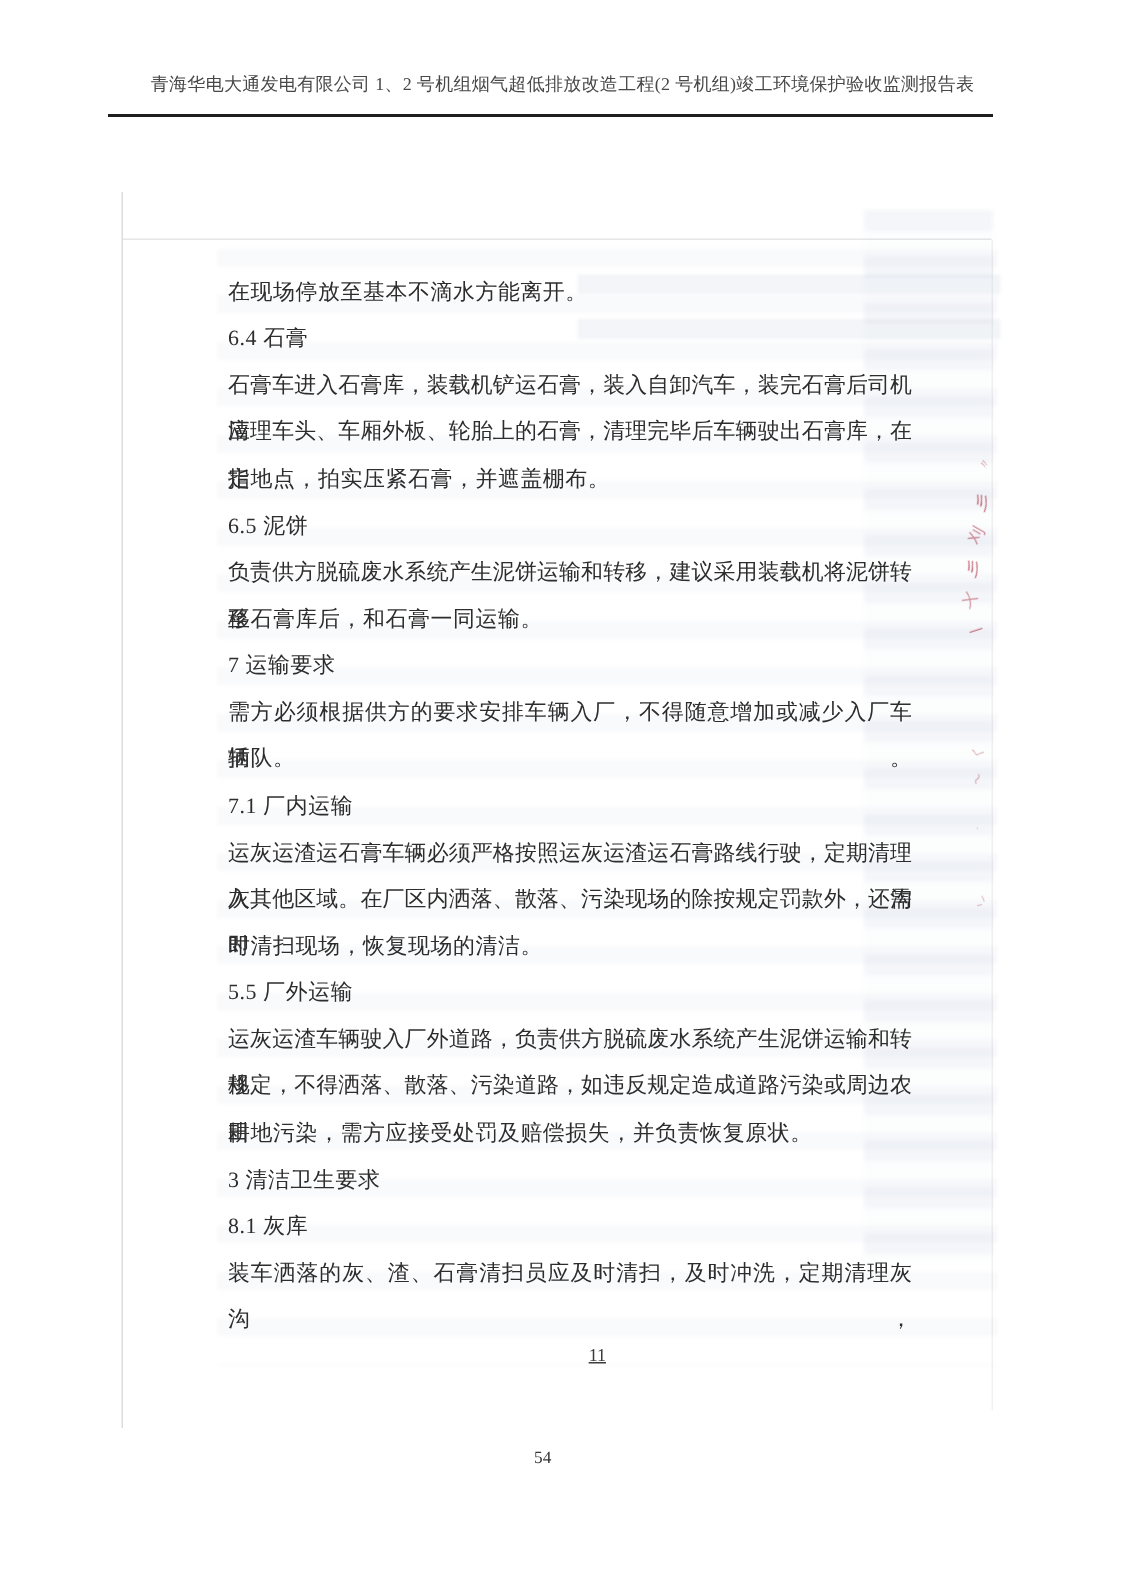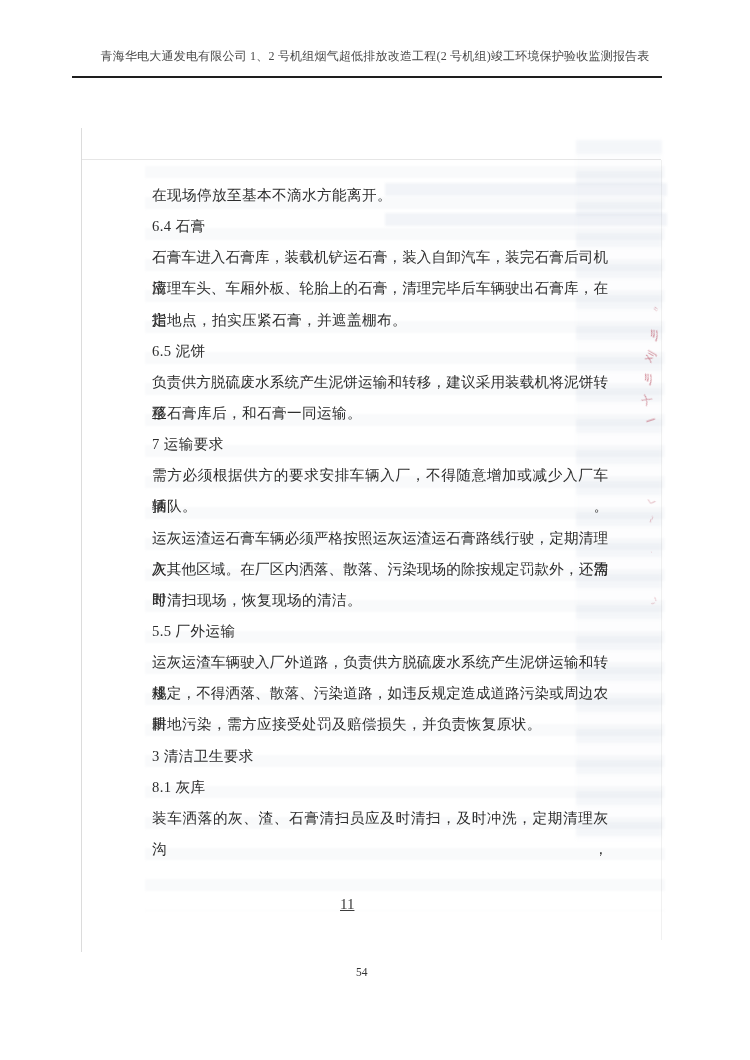--- a/index.html
+++ b/index.html
@@ -102,22 +102,22 @@
     letter-spacing: 0;
     text-align: justify;
     text-align-last: justify;
   }
 
   
   .inner-pageno {
     position: absolute;
     left: 340px; top: 896px;
     width: 64px;
-    text-align: left;
-    font-size: 15px;
+    text-align: right;
+    font-size: 12px;
     color: #3c3c3c;
     z-index: 2;
     text-decoration: underline;
   }
   .footer-pageno {
     position: absolute;
     left: 356px; top: 966px;
     width: 40px;
     font-size: 11.5px;
     color: #333333;
@@ -155,20 +155,21 @@
       <div class="line">6.4 石膏</div>
       <div class="line fill">石膏车进入石膏库，装载机铲运石膏，装入自卸汽车，装完石膏后司机应</div>
       <div class="line fill">清理车头、车厢外板、轮胎上的石膏，清理完毕后车辆驶出石膏库，在指</div>
       <div class="line">定地点，拍实压紧石膏，并遮盖棚布。</div>
       <div class="line">6.5 泥饼</div>
       <div class="line fill">负责供方脱硫废水系统产生泥饼运输和转移，建议采用装载机将泥饼转移</div>
       <div class="line">至石膏库后，和石膏一同运输。</div>
       <div class="line">7 运输要求</div>
       <div class="line fill">需方必须根据供方的要求安排车辆入厂，不得随意增加或减少入厂车辆。</div>
       <div class="line">插队。</div>
+      <div class="line">7.1 厂内运输</div>
       <div class="line fill">运灰运渣运石膏车辆必须严格按照运灰运渣运石膏路线行驶，定期清理灰沟</div>
       <div class="line fill">入其他区域。在厂区内洒落、散落、污染现场的除按规定罚款外，还需即</div>
       <div class="line">时清扫现场，恢复现场的清洁。</div>
       <div class="line">5.5 厂外运输</div>
       <div class="line fill">运灰运渣车辆驶入厂外道路，负责供方脱硫废水系统产生泥饼运输和转移</div>
       <div class="line fill">规定，不得洒落、散落、污染道路，如违反规定造成道路污染或周边农田</div>
       <div class="line">耕地污染，需方应接受处罚及赔偿损失，并负责恢复原状。</div>
       <div class="line">3 清洁卫生要求</div>
       <div class="line">8.1 灰库</div>
       <div class="line fill">装车洒落的灰、渣、石膏清扫员应及时清扫，及时冲洗，定期清理灰沟，</div>

